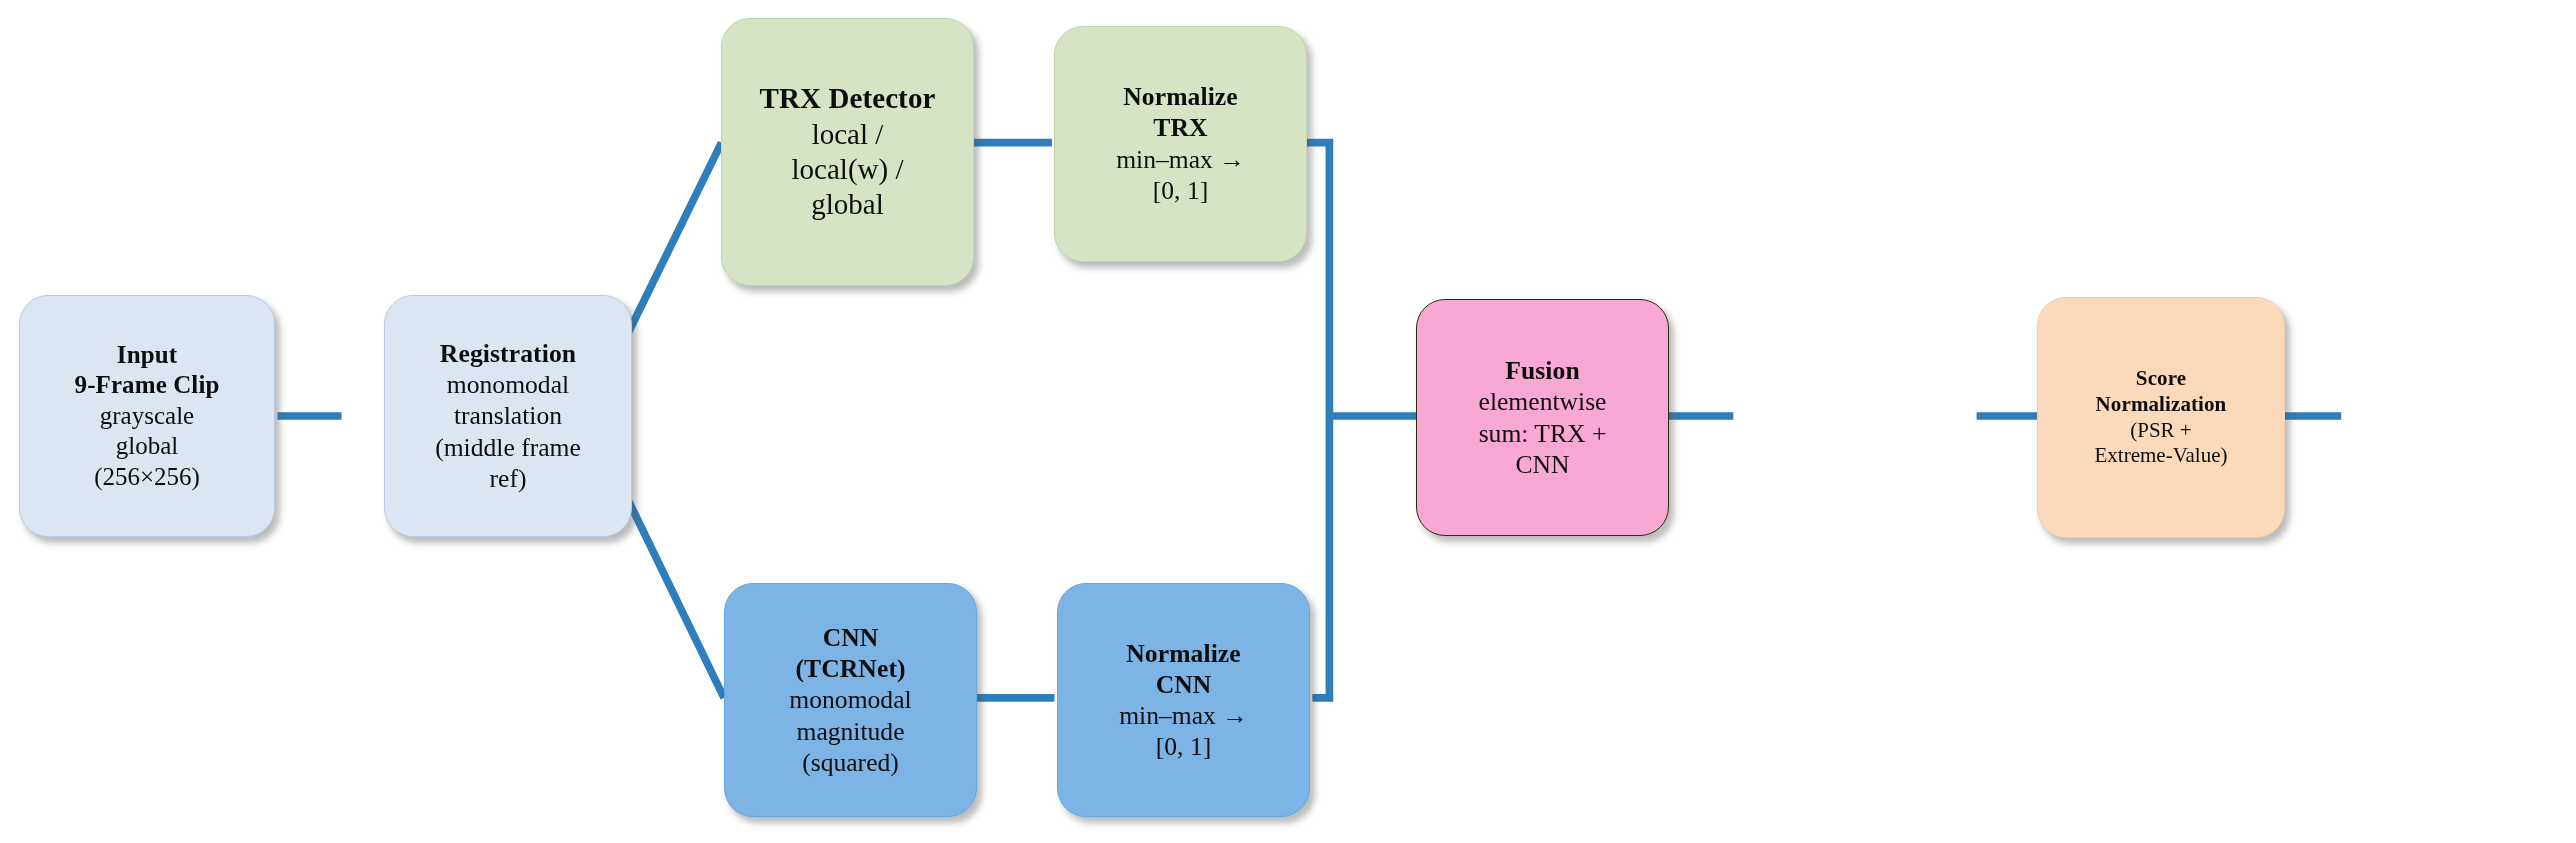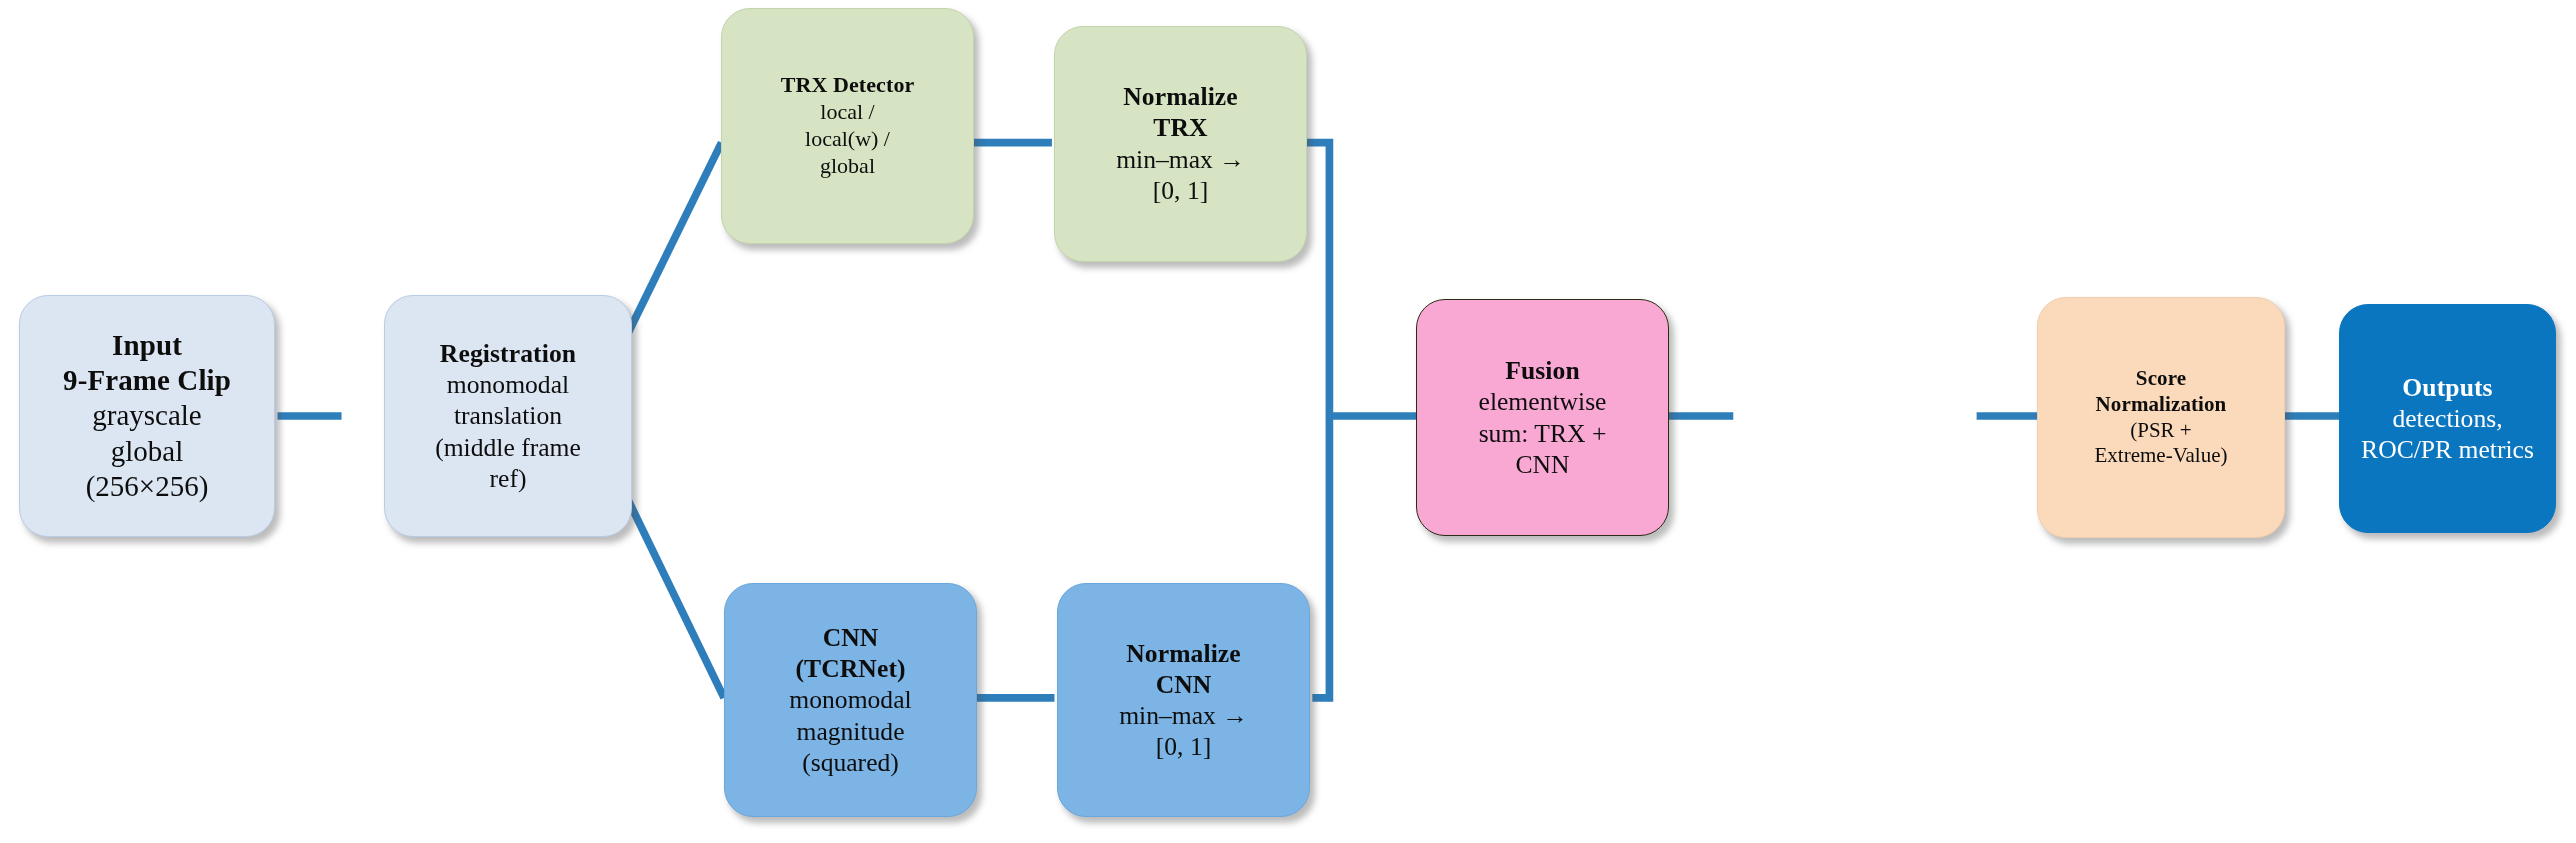--- a/index.html
+++ b/index.html
@@ -82,37 +82,37 @@
       <line x1="1553" y1="487" x2="1660" y2="487"></line>
 
       <line x1="1952" y1="487" x2="2030" y2="487"></line>
 
       <line x1="2315" y1="487" x2="2390" y2="487"></line>
 
       <line x1="2672" y1="487" x2="2742" y2="487"></line>
     </g>
   </svg>
 
-  <div class="node pal-lightblue" style="left:19px; top:295px; width:256px; height:242px; font-size:29px;">
+  <div class="node pal-lightblue" style="left:19px; top:295px; width:256px; height:242px; font-size:25px;">
     <span class="ttl line">Input</span>
     <span class="ttl line">9-Frame Clip</span>
     <span class="sub line">grayscale</span>
     <span class="sub line">global</span>
     <span class="sub line">(256×256)</span>
   </div>
 
   <div class="node pal-lightblue" style="left:340px; top:295px; width:248px; height:242px; font-size:25.6px;margin-left:44px;">
     <span class="ttl line">Registration</span>
     <span class="sub line">monomodal</span>
     <span class="sub line">translation</span>
     <span class="sub line">(middle frame</span>
     <span class="sub line">ref)</span>
   </div>
 
-  <div class="node pal-green" style="left:721px; top:8px; width:253px; height:236px; font-size:22px;">
+  <div class="node pal-green" style="left:721px; top:18px; width:253px; height:268px; font-size:29px;">
     <span class="ttl line">TRX Detector</span>
     <span class="sub line">local /</span>
     <span class="sub line">local(w) /</span>
     <span class="sub line">global</span>
   </div>
 
   <div class="node pal-green" style="left:1054px; top:25.6px; width:253px; height:236px; font-size:25.6px;">
     <span class="ttl line">Normalize</span>
     <span class="ttl line">TRX</span>
     <span class="sub line">min–max →</span>
@@ -142,20 +142,15 @@
   </div>
 
 
   <div class="node pal-peach" style="left:2037px; top:297px; width:248px; height:241px; font-size:21px;">
     <span class="ttl line">Score</span>
     <span class="ttl line">Normalization</span>
     <span class="sub line">(PSR +</span>
     <span class="sub line">Extreme-Value)</span>
   </div>
 
-  <div class="node pal-darkblue" style="left:2339px; top:304px; width:217px; height:229px; font-size:25.6px;">
-    <span class="ttl line">Outputs</span>
-    <span class="sub line">detections,</span>
-    <span class="sub line">ROC/PR metrics</span>
-  </div>
 
 </div>
 
 
 </body></html>

